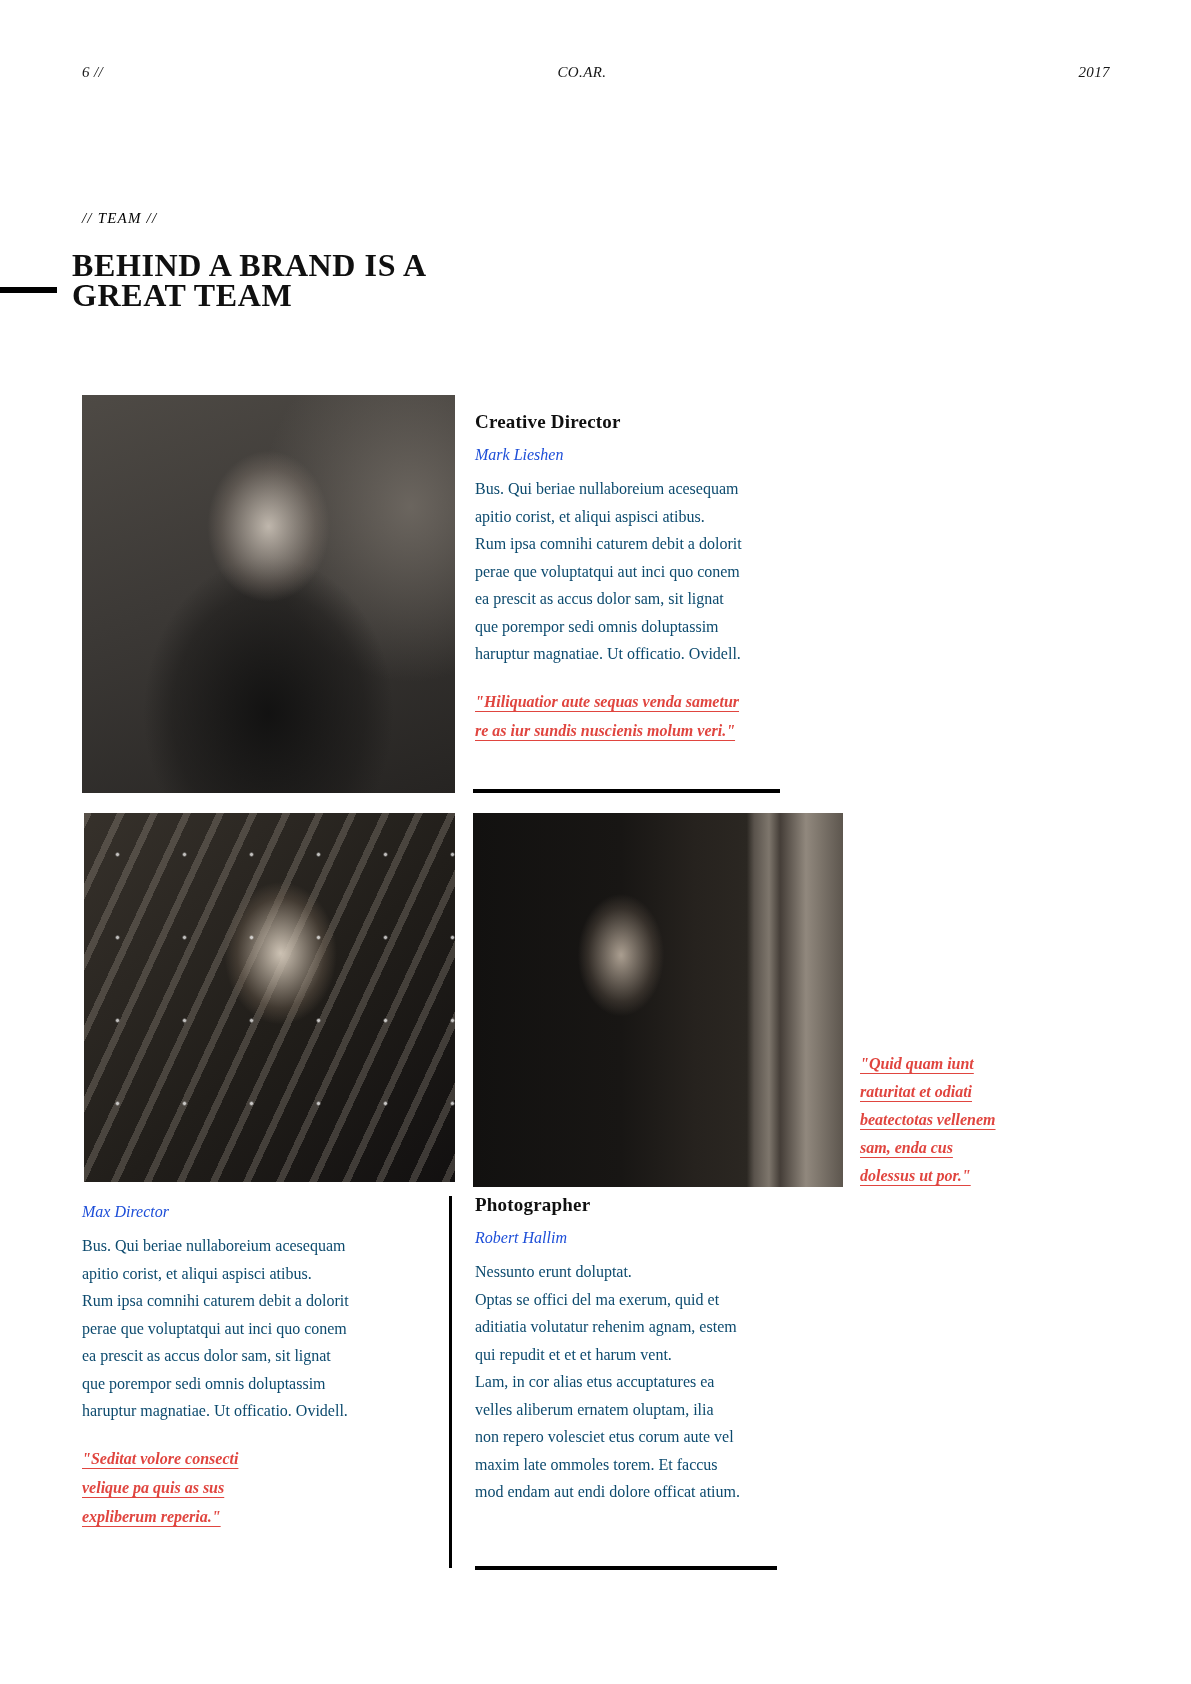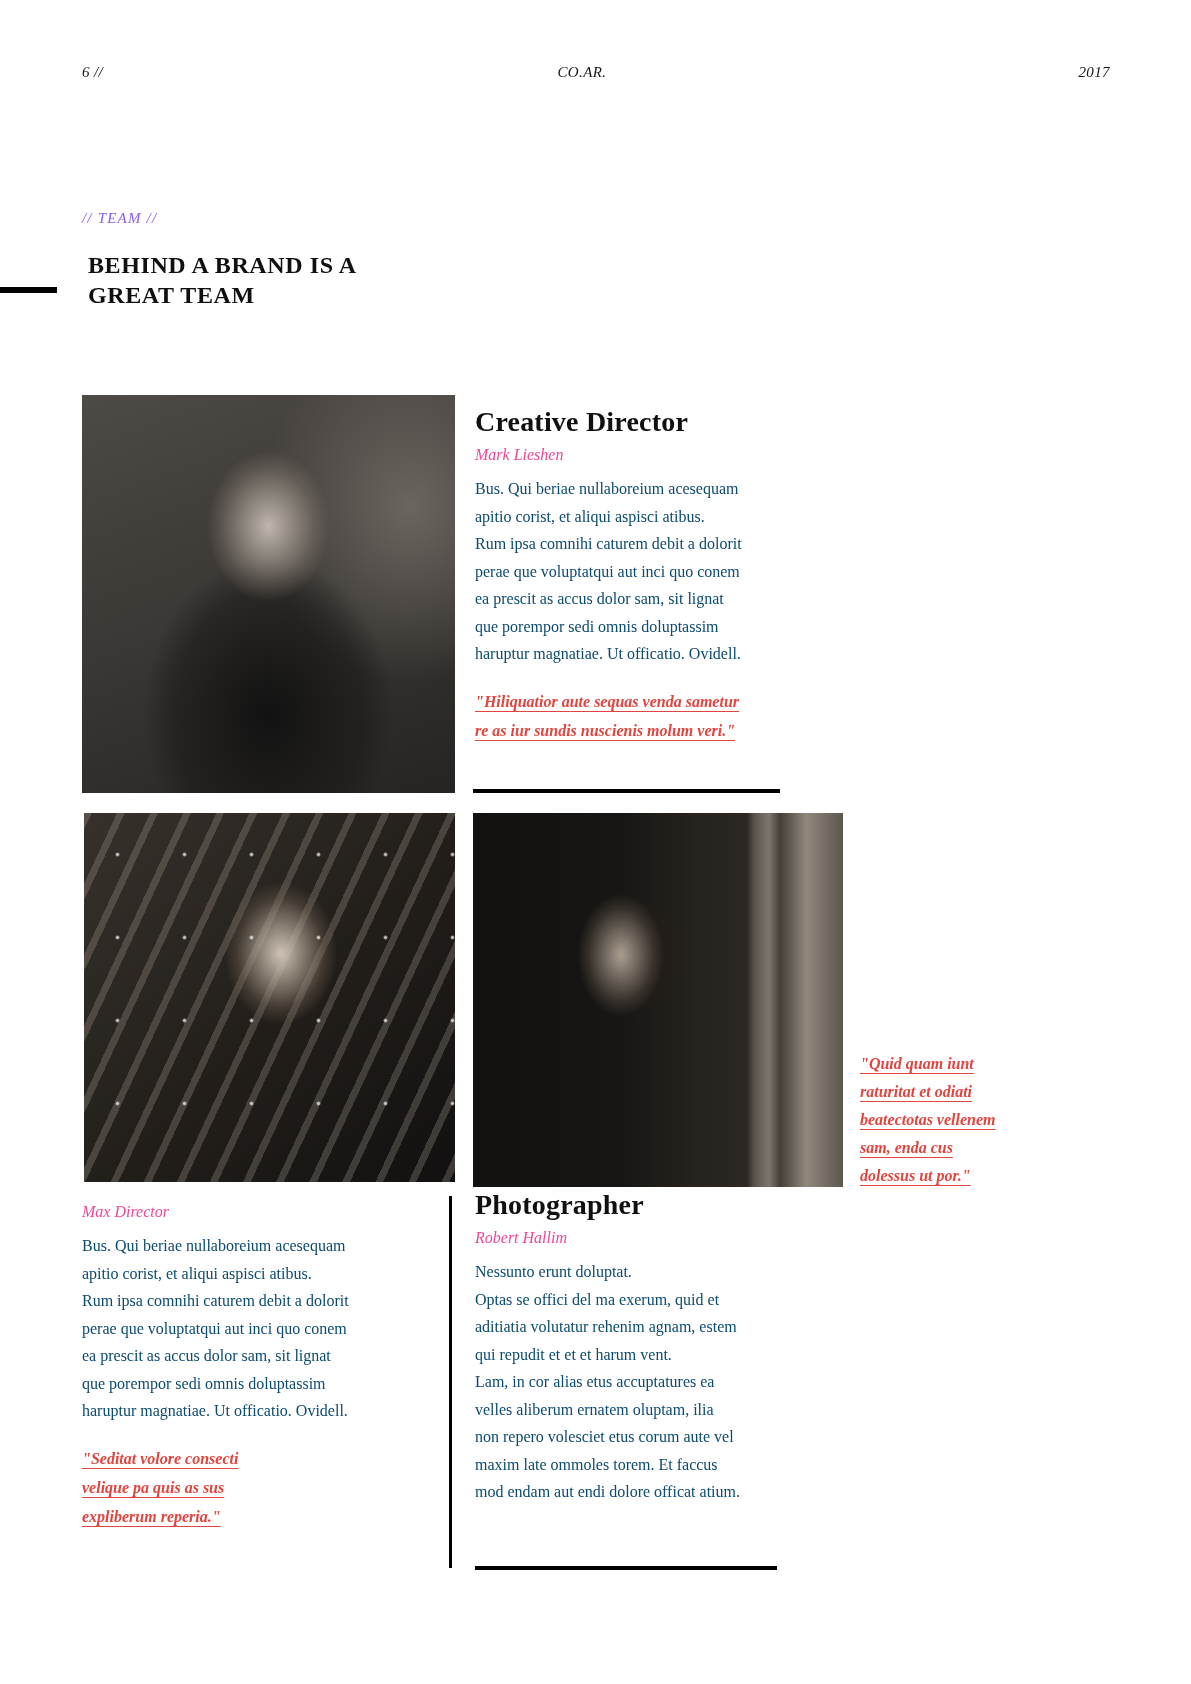--- a/index.html
+++ b/index.html
@@ -11,25 +11,25 @@
   .hdr-item {
     position:absolute; top:64px; font-style:italic; font-size:15px;
     letter-spacing:0.4px; color:#161616;
   }
   .hdr-num   { left:82px; }
   .hdr-brand { left:0; width:1164px; text-align:center; }
   .hdr-year  { right:81px;text-align:right; }
 
   .team-label {
     position:absolute; left:82px; top:210px; font-style:italic;
-    font-size:15px; letter-spacing:1.2px; color:#8b5cf6;
+    font-size:15px; letter-spacing:1.2px; color:#000000;
   }
   .main-heading {
-    position:absolute; left:88px; top:250px; font-weight:bold;
-    font-size:24px; line-height:30px; letter-spacing:0.6px;
+    position:absolute; left:72px; top:250px; font-weight:bold;
+    font-size:32px; line-height:30px; letter-spacing:0.6px;
     white-space:pre-line; color:#101010;
   }
   .left-bar {
     position:absolute; left:0; top:287px; width:57px; height:6px; background:#000;
   }
 
   .photo { position:absolute; }
   .photo-1 {
     left:82px; top:395px; width:373px; height:398px;
     background-image:
@@ -53,22 +53,22 @@
       radial-gradient(60px 85px at 40% 38%, rgba(196,182,166,0.85), rgba(105,92,80,0.35) 55%, rgba(0,0,0,0) 72%),
       linear-gradient(90deg, rgba(0,0,0,0) 74%, rgba(92,85,78,0.95) 76%, rgba(130,122,112,0.95) 80%, rgba(70,63,57,0.95) 83%, rgba(150,141,130,0.95) 90%, rgba(95,88,80,0.95) 100%),
       linear-gradient(90deg, #121110 0%, #181614 40%, #26221e 60%, #343029 100%);
   }
 
   .member-col { position:absolute; }
   .col-1 { left:475px; top:409px; width:320px; }
   .col-2 { left:82px;  top:1192px; width:350px; }
   .col-3 { left:475px; top:1192px; width:320px; }
 
-  .role { font-size:28px; line-height:26px; font-weight:bold; color:#101010; letter-spacing:0.2px; }
-  .name { font-style:italic; font-size:16px; line-height:22px; margin-top:9px; color:#ec4899;font-family:Liberation Serif, serif; }
+  .role { font-size:19px; line-height:26px; font-weight:bold; color:#101010; letter-spacing:0.2px; }
+  .name { font-style:italic; font-size:16px; line-height:22px; margin-top:9px; color:#1d4ed8;font-family:Liberation Serif, serif; }
   .body-text {
     font-size:16px; line-height:27.5px; margin-top:9px;
     white-space:pre-line; color:#0c4a6e;
   }
   .quote {
     font-style:italic; font-weight:bold; font-size:16px; line-height:29px;
     margin-top:19px; color:#e0453f; text-decoration:underline;
     text-underline-offset:4px; white-space:pre-line;
   }
   .quote-side {

